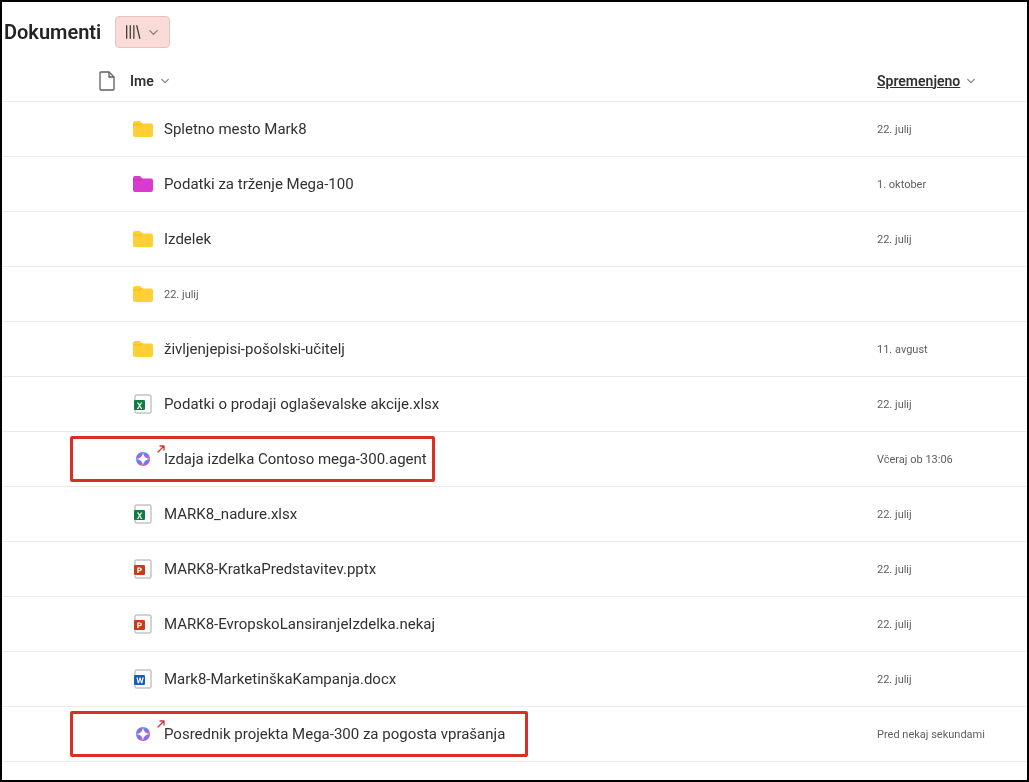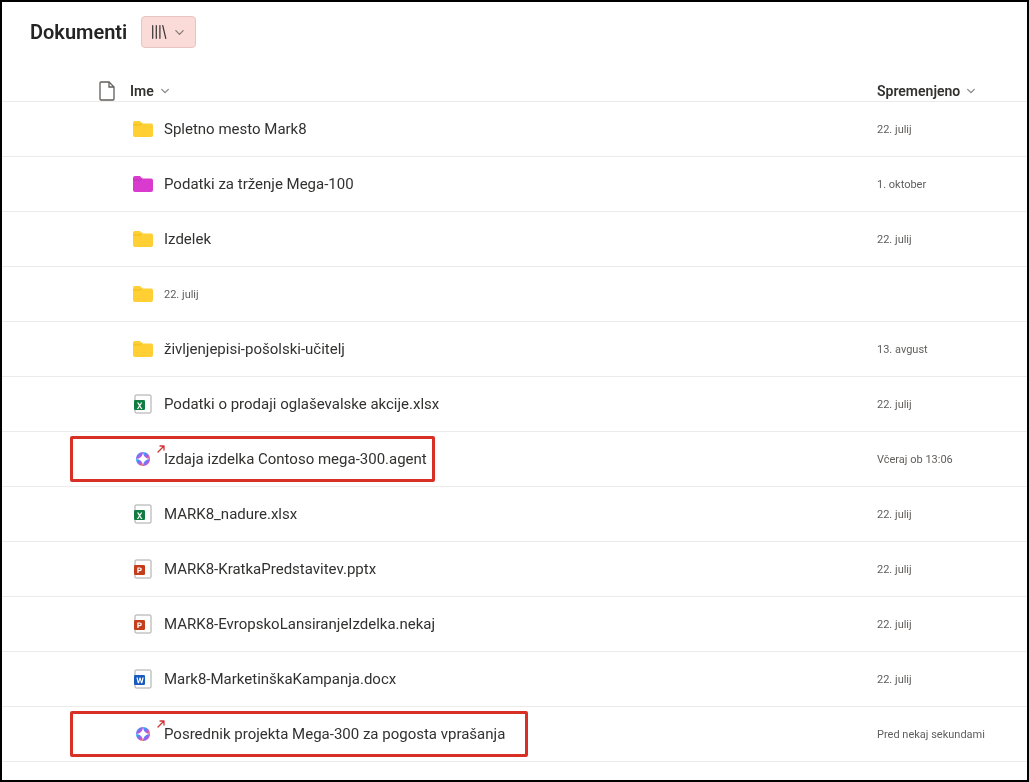--- a/index.html
+++ b/index.html
@@ -11,53 +11,53 @@
     background: #fff;
     border: 2px solid #000;
     width: 1029px;
     height: 782px;
     overflow: hidden;
   }
 
   .header {
     display: flex;
     align-items: center;
-    padding: 14px 18px 12px 28px;
+    padding: 14px 18px 12px 2px;
     gap: 14px;
   }
   .header-title {
     font-size: 20px;
     font-weight: 600;
     color: #242424;
   }
   .view-switch {
     display: inline-flex;
     align-items: center;
     gap: 6px;
     background: #fadbd8;
     border: 1px solid #e7c4c0;
     border-radius: 4px;
     padding: 4px 10px 4px 8px;
     height: 32px;
   }
 
   .col-header {
     display: flex;
-    align-items: flex-end;
+    align-items: center;
     height: 42px;
     padding-left: 84px;
     border-bottom: 1px solid #edebe9;
     font-size: 14px;
     font-weight: 600;
     color: #323130;
   }
   .col-header-inner { display: flex; align-items: center; width: 100%; }
   .col-file-icon { width: 42px; display:flex; align-items:center; justify-content:center;}
   .col-name { flex: 1; display:flex; align-items:center; gap:6px; padding-left:2px;}
-  .col-modified { width: 150px; display:flex; align-items:center; gap:6px; color:#323130; font-weight:600;}
+  .col-modified { width: 150px; display:flex; align-items:center; gap:6px; color:#323130; font-weight:600;text-decoration:underline;}
 
   .rows { }
   .row {
     display: flex;
     align-items: center;
     height: 55px;
     border-bottom: 1px solid #edebe9;
     padding-left: 120px;
     position: relative;
   }
@@ -199,21 +199,21 @@
       <div class="row-modified">22. julij</div>
     </div>
     <div class="row">
       <div class="row-icon">
   <svg width="22" height="18" viewBox="0 0 22 18">
     <path d="M1 3a2 2 0 0 1 2-2h5l2.2 2.6H19a2 2 0 0 1 2 2V15a2 2 0 0 1-2 2H3a2 2 0 0 1-2-2V3z" fill="#ffcf33"></path>
     <path d="M1 5h7.5l2-2.4" stroke="#e6b100" stroke-width="0.6" fill="none"></path>
   </svg>
 </div>
       <div class="row-name">življenjepisi-pošolski-učitelj</div>
-      <div class="row-modified">13. avgust</div>
+      <div class="row-modified">11. avgust</div>
     </div>
     <div class="row">
       <div class="row-icon">
   <svg width="18" height="20" viewBox="0 0 18 20">
     <rect x="1" y="1" width="16" height="18" rx="1" fill="#fff" stroke="#a6a6a6"></rect>
     <path d="M12 1l5 5h-5z" fill="#d9d9d9" stroke="#a6a6a6" transform="translate(0 0)" style="display:none"></path>
     <rect x="0" y="6" width="11" height="10" rx="1.3" fill="#107c41"></rect>
     <path d="M3 8.5l2 3.2-2.1 3.3h1.4l1.35-2.2 1.35 2.2h1.4l-2.1-3.3 2-3.2H7l-1.25 2.05L4.5 8.5z" fill="#fff"></path>
   </svg>
 </div>

